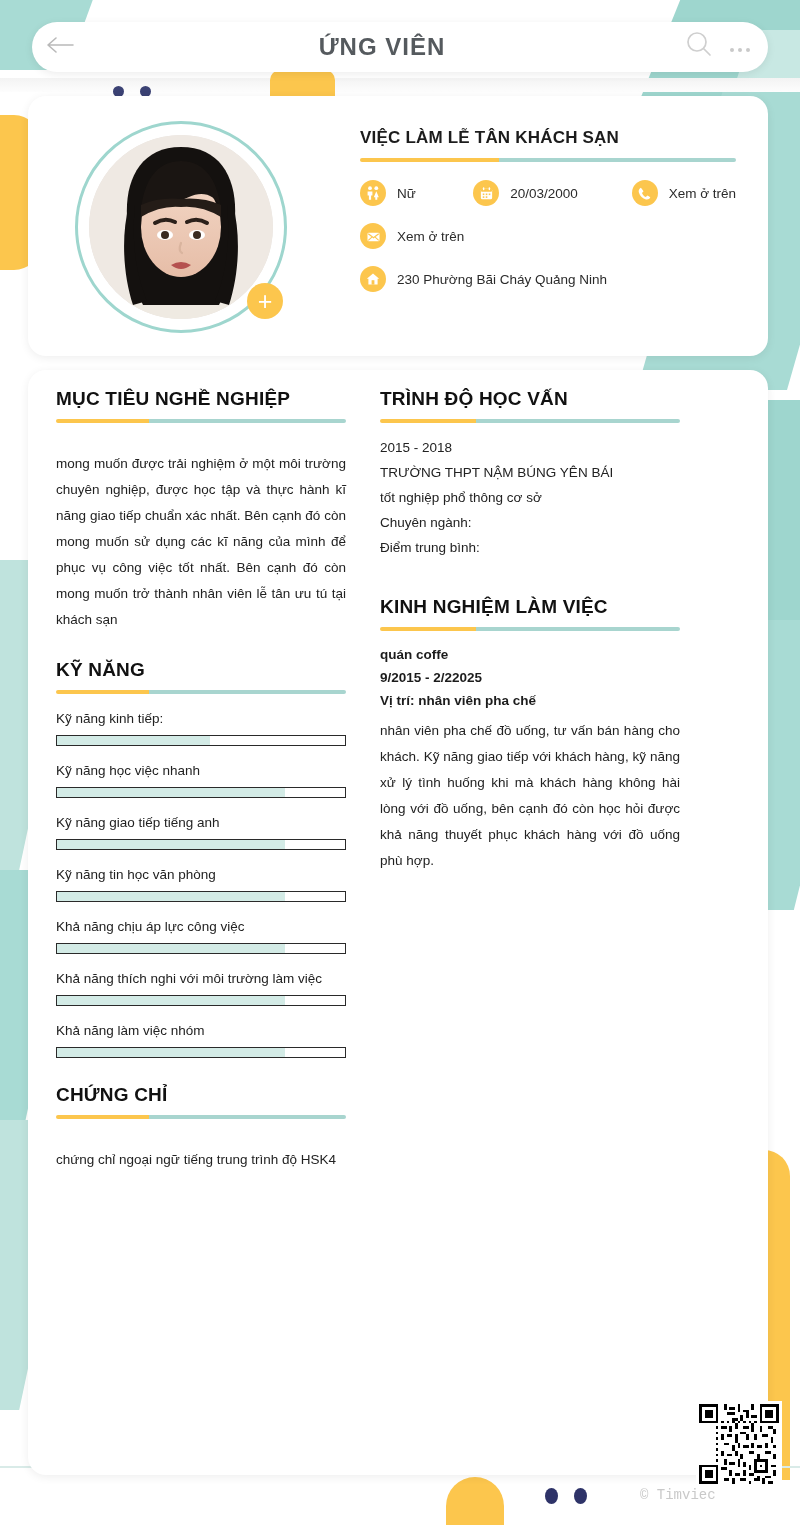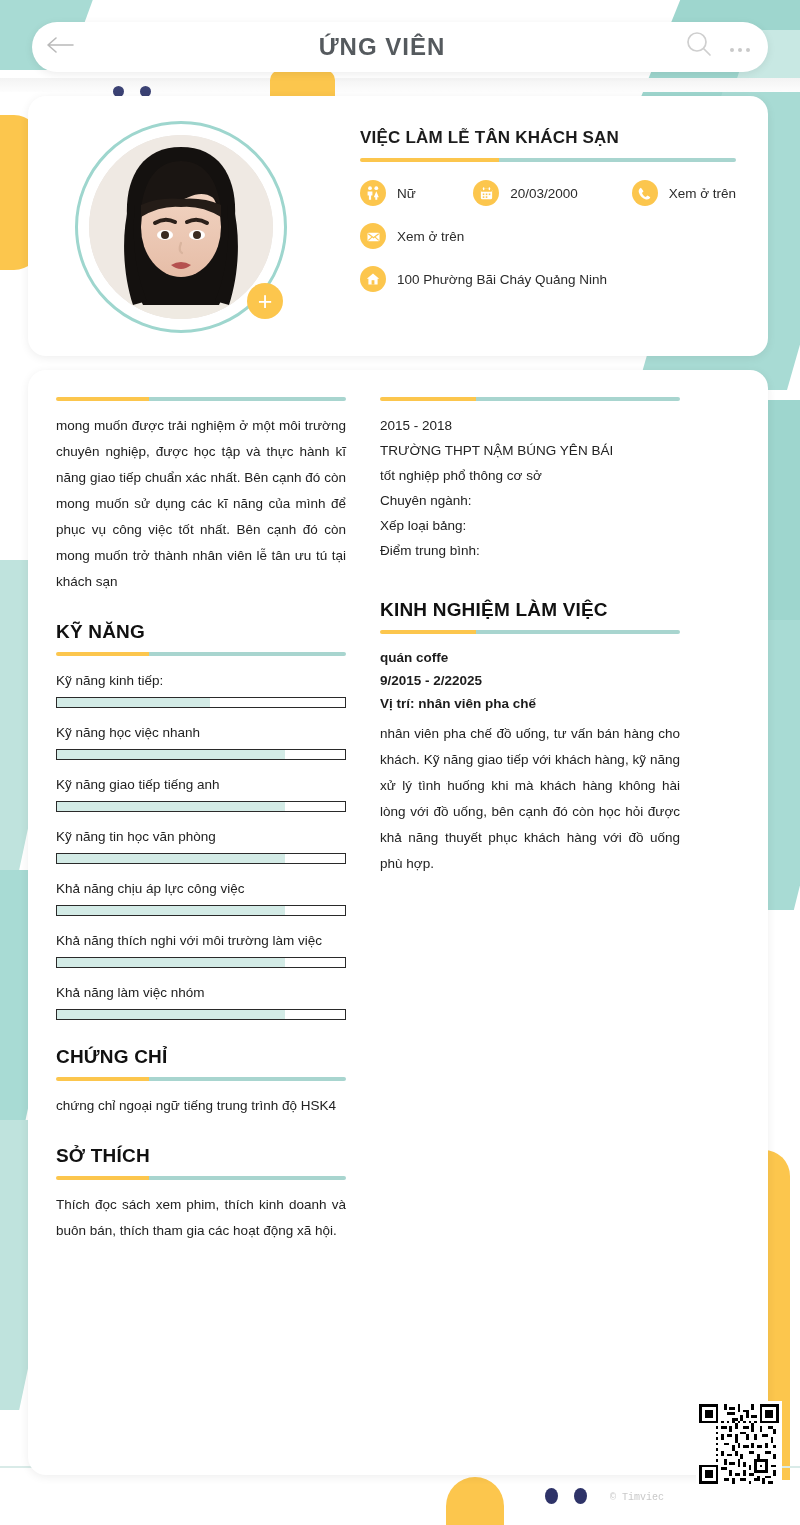--- a/index.html
+++ b/index.html
@@ -220,21 +220,21 @@
     font-size: 19px; font-weight: bold; color: #111; letter-spacing: 0.2px;
   }
   .sec-rule {
     margin-top: 9px; height: 4px; width: 100%;
     display: flex; border-radius: 2px; overflow: hidden;
   }
   .sec-rule .yellow { width: 32%; background: #fcc64d; }
   .sec-rule .teal   { flex: 1; background: #a8d5cf; }
 
   .para {
-    margin-top: 12px;
+    margin-top: 28px;
     font-size: 13.5px; line-height: 26px; color: #222;
     text-align: justify;
   }
   .edu-line { font-size: 13.5px; line-height: 25px; color: #222; }
 
   .sec-block { margin-top: 26px; }
 
   .skill { margin-top: 17px; }
   .skill-name { font-size: 13.5px; color: #222; }
   .bar {
@@ -247,23 +247,23 @@
   .exp-strong { font-size: 13.5px; font-weight: bold; color: #1c1c1c; line-height: 23px; }
 
   
   .footer-dots {
     position: absolute; left: 545px; bottom: 21px; display: flex; gap: 16px; z-index: 6;
   }
   .footer-dots span {
     width: 13px; height: 16px; background: #2e3368; border-radius: 50%;
   }
   .copyright {
-    position: absolute; left: 610px; bottom: 22px;
+    position: absolute; left: 640px; bottom: 22px;
     font-family: "Liberation Mono", monospace;
-    font-size: 10px; color: #c9c9c9; white-space: nowrap; z-index: 5;
+    font-size: 14px; color: #c9c9c9; white-space: nowrap; z-index: 5;
   }
   .qr {
     position: absolute; right: 18px; bottom: 38px;
     width: 86px; height: 86px; background: #ffffff; z-index: 8;
     padding: 3px;
   }
 </style>
 </head>
 <body>
 
@@ -429,33 +429,34 @@
         </div>
 
         <div class="info-row">
           <div class="info-item">
             <span class="ic">
               <svg width="16" height="16" viewBox="0 0 16 16">
                 <path d="M8 2.4 L14.2 7.8 H12.6 V13.6 H3.4 V7.8 H1.8 Z" fill="#fff"></path>
                 <rect x="6.6" y="9.2" width="2.8" height="4.4" fill="#fcc64d"></rect>
               </svg>
             </span>
-            <span class="info-text">100 Phường Bãi Cháy Quảng Ninh</span>
+            <span class="info-text">230 Phường Bãi Cháy Quảng Ninh</span>
           </div>
         </div>
 
       </div>
     </div>
   </div>
 
   <div class="body-card">
 
     <div class="col-left">
 
       <div>
+        <div class="sec-title">MỤC TIÊU NGHỀ NGHIỆP</div>
         <div class="sec-rule">
           <div class="yellow"></div>
           <div class="teal"></div>
         </div>
         <div class="para">mong muốn được trải nghiệm ở một môi trường chuyên nghiệp, được học tập và thực hành kĩ năng giao tiếp chuẩn xác nhất. Bên cạnh đó còn mong muốn sử dụng các kĩ năng của mình để phục vụ công việc tốt nhất. Bên cạnh đó còn mong muốn trở thành nhân viên lễ tân ưu tú tại khách sạn</div>
       </div>
 
       <div class="sec-block">
         <div class="sec-title">KỸ NĂNG</div>
         <div class="sec-rule">
@@ -509,44 +510,36 @@
 
       <div class="sec-block">
         <div class="sec-title">CHỨNG CHỈ</div>
         <div class="sec-rule">
           <div class="yellow"></div>
           <div class="teal"></div>
         </div>
         <div class="para">chứng chỉ ngoại ngữ tiếng trung trình độ HSK4</div>
       </div>
 
-      <div class="sec-block">
-        <div class="sec-title">SỞ THÍCH</div>
-        <div class="sec-rule">
-          <div class="yellow"></div>
-          <div class="teal"></div>
-        </div>
-        <div class="para">Thích đọc sách xem phim, thích kinh doanh và buôn bán, thích tham gia các hoạt động xã hội.</div>
-      </div>
 
     </div>
 
     <div class="col-right">
 
       <div>
+        <div class="sec-title">TRÌNH ĐỘ HỌC VẤN</div>
         <div class="sec-rule">
           <div class="yellow"></div>
           <div class="teal"></div>
         </div>
         <div style="margin-top:12px;">
           <div class="edu-line">2015 - 2018</div>
           <div class="edu-line">TRƯỜNG THPT NẬM BÚNG YÊN BÁI</div>
           <div class="edu-line">tốt nghiệp phổ thông cơ sở</div>
           <div class="edu-line">Chuyên ngành:</div>
-          <div class="edu-line">Xếp loại bảng:</div>
           <div class="edu-line">Điểm trung bình:</div>
         </div>
       </div>
 
       <div class="sec-block" style="margin-top:36px;">
         <div class="sec-title">KINH NGHIỆM LÀM VIỆC</div>
         <div class="sec-rule">
           <div class="yellow"></div>
           <div class="teal"></div>
         </div>

